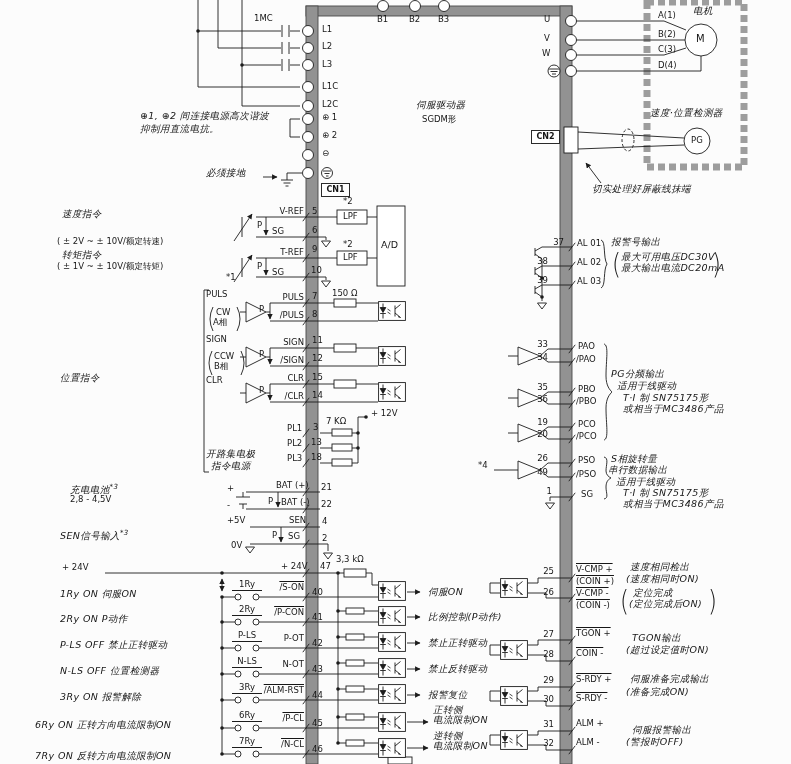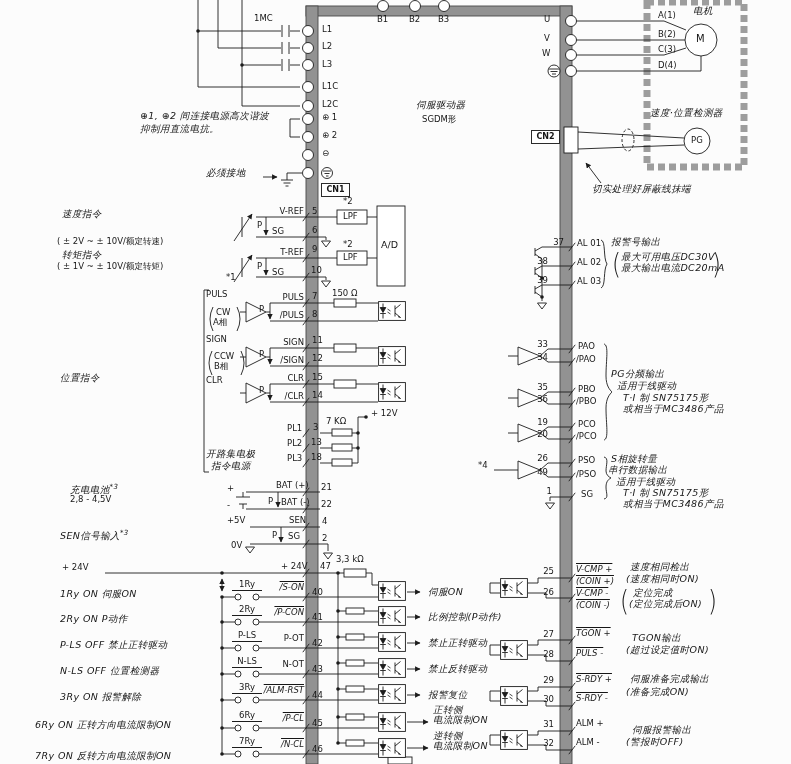--- a/index.html
+++ b/index.html
@@ -3,21 +3,21 @@
 <meta charset="utf-8">
 <style>
   html,body{margin:0;padding:0;background:#e8e8e8;}
   #stage{position:relative;width:791px;height:764px;background:#fcfcfc;overflow:hidden;
          font-family:"DejaVu Sans",sans-serif;color:#161616;}
   #wires{position:absolute;left:0;top:0;}
   .t{position:absolute;white-space:nowrap;font-size:9px;line-height:1.15;}
   .c{font-size:9.5px;letter-spacing:.4px;font-style:italic;}
   .sn{font-size:8.5px;}
   .pn{font-size:8.5px;}
-  .ov{text-decoration:overline;font-style:italic;}
+  .ov{text-decoration:overline;}
   .ra{text-align:right;}
   .bx{position:absolute;border:1px solid #2a2a2a;background:#fff;font-size:8px;
       text-align:center;line-height:12px;font-weight:bold;}
   .bp{position:absolute;font-size:23px;font-weight:200;transform:scaleY(1.25);
       transform-origin:top;color:#222;}
   sup{font-size:7px;}
 </style>
 </head>
 <body>
 
@@ -526,21 +526,21 @@
 <div class="t c" style="left:630px;top:562px">速度相同检出</div>
 <div class="t c" style="left:626px;top:574px">(速度相同时ON)</div>
 <div class="bp" style="left:620px;top:585px">(</div>
 <div class="t c" style="left:633px;top:588px">定位完成</div>
 <div class="t c" style="left:629px;top:599px">(定位完成后ON)</div>
 <div class="bp" style="left:708px;top:585px">)</div>
 
 <div class="t pn ra" style="left:536px;top:630px;width:18px">27</div>
 <div class="t pn ra" style="left:536px;top:650px;width:18px">28</div>
 <div class="t sn ov" style="left:576px;top:629px">TGON +</div>
-<div class="t sn ov" style="left:576px;top:649px">PULS -</div>
+<div class="t sn ov" style="left:576px;top:649px">COIN -</div>
 <div class="t c" style="left:632px;top:633px">TGON输出</div>
 <div class="t c" style="left:626px;top:645px">(超过设定值时ON)</div>
 
 <div class="t pn ra" style="left:536px;top:676px;width:18px">29</div>
 <div class="t pn ra" style="left:536px;top:695px;width:18px">30</div>
 <div class="t sn ov" style="left:576px;top:675px">S-RDY +</div>
 <div class="t sn ov" style="left:576px;top:694px">S-RDY -</div>
 <div class="t c" style="left:630px;top:674px">伺服准备完成输出</div>
 <div class="t c" style="left:626px;top:687px">(准备完成ON)</div>
 

